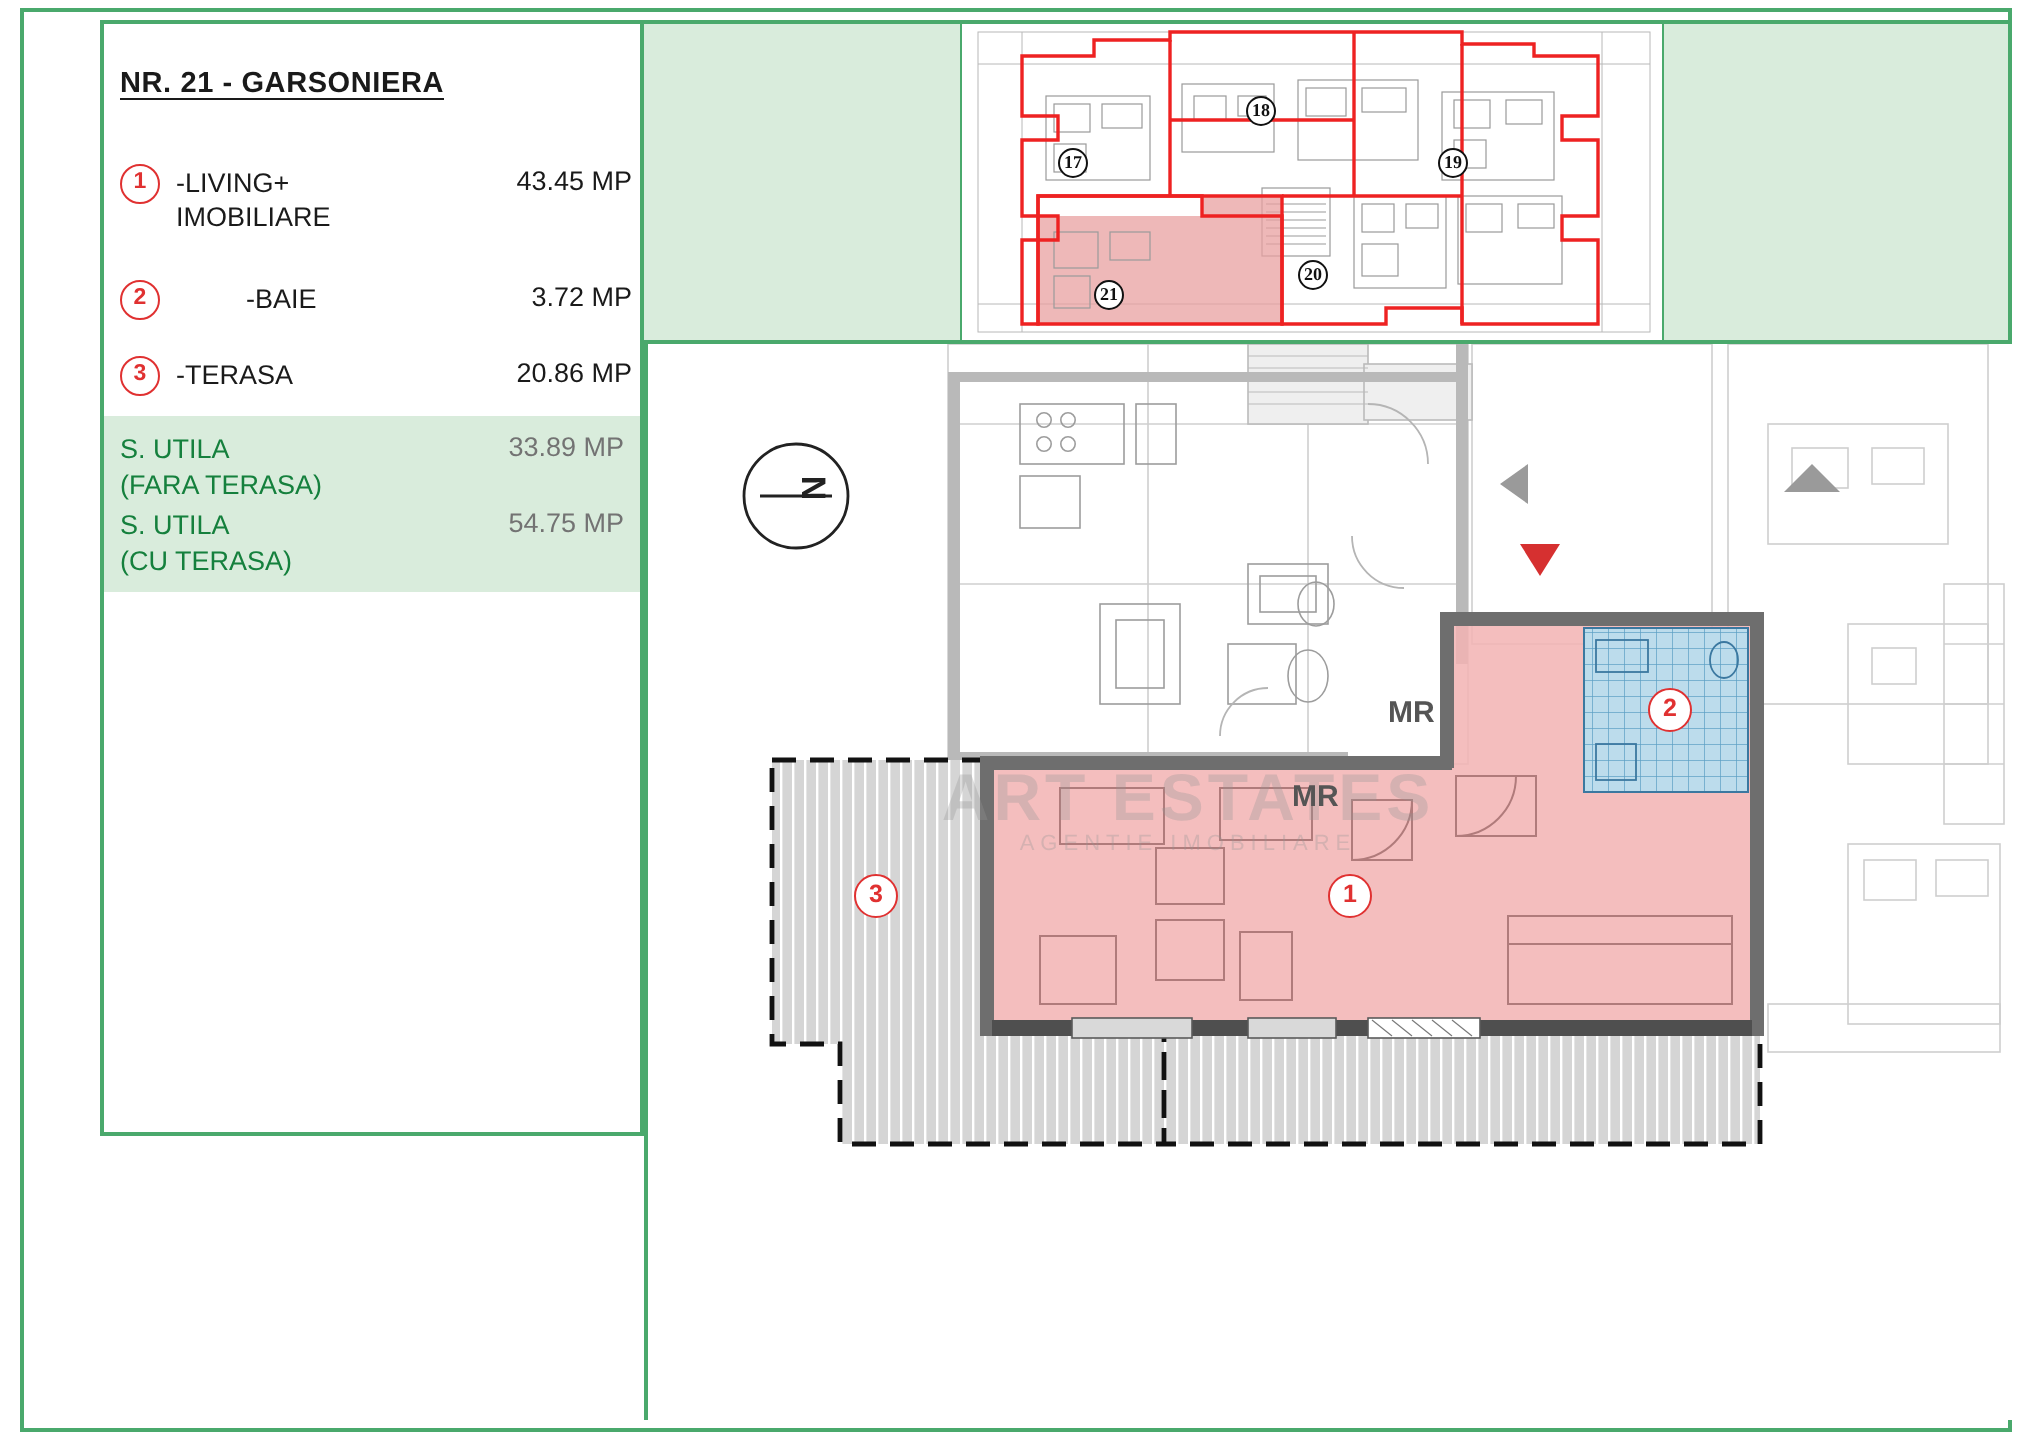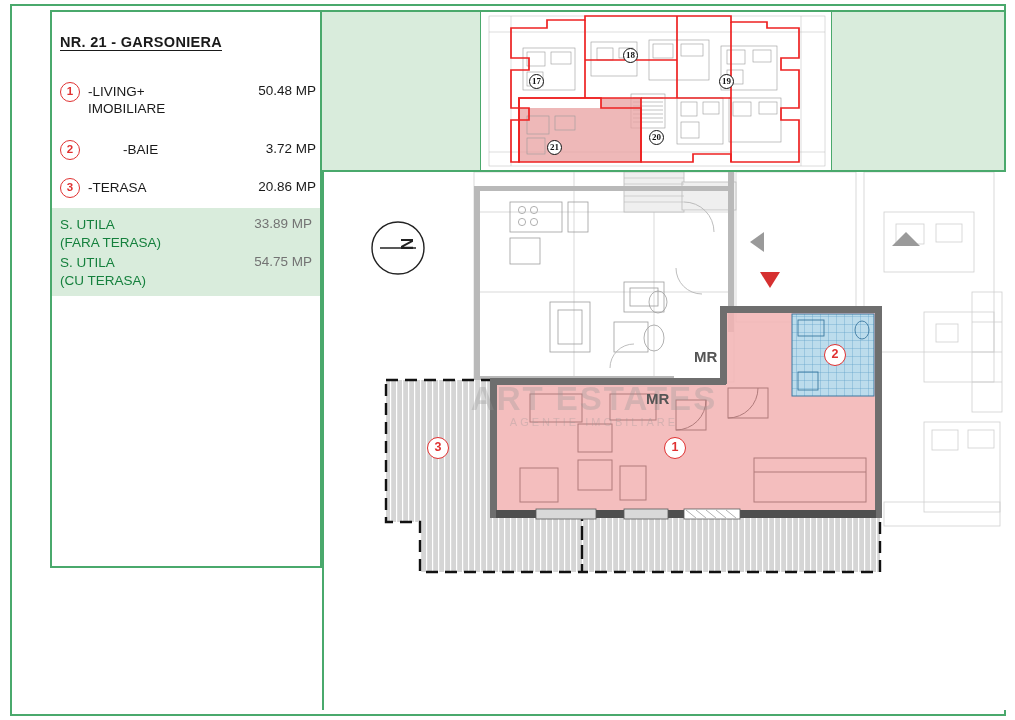--- a/index.html
+++ b/index.html
@@ -199,21 +199,21 @@
   <div class="outer-frame"></div>
 
   <div class="legend-panel">
 
     <div class="legend-title">NR. 21 - GARSONIERA</div>
 
     <div class="legend-row" style="top:64px;">
       <div class="badge" style="left:8px; top:6px;">1</div>
       <div class="legend-label" style="left:36px; top:7px;">-LIVING+
 IMOBILIARE</div>
-      <div class="legend-value" style="top:7px;">50.48 MP</div>
+      <div class="legend-value" style="top:7px;">43.45 MP</div>
     </div>
 
     <div class="legend-row" style="top:122px;">
       <div class="badge" style="left:8px; top:6px;">2</div>
       <div class="legend-label" style="left:36px; top:7px;margin-left:35px;">-BAIE</div>
       <div class="legend-value" style="top:7px;">3.72 MP</div>
     </div>
 
     <div class="legend-row" style="top:160px;">
       <div class="badge" style="left:8px; top:6px;">3</div>

